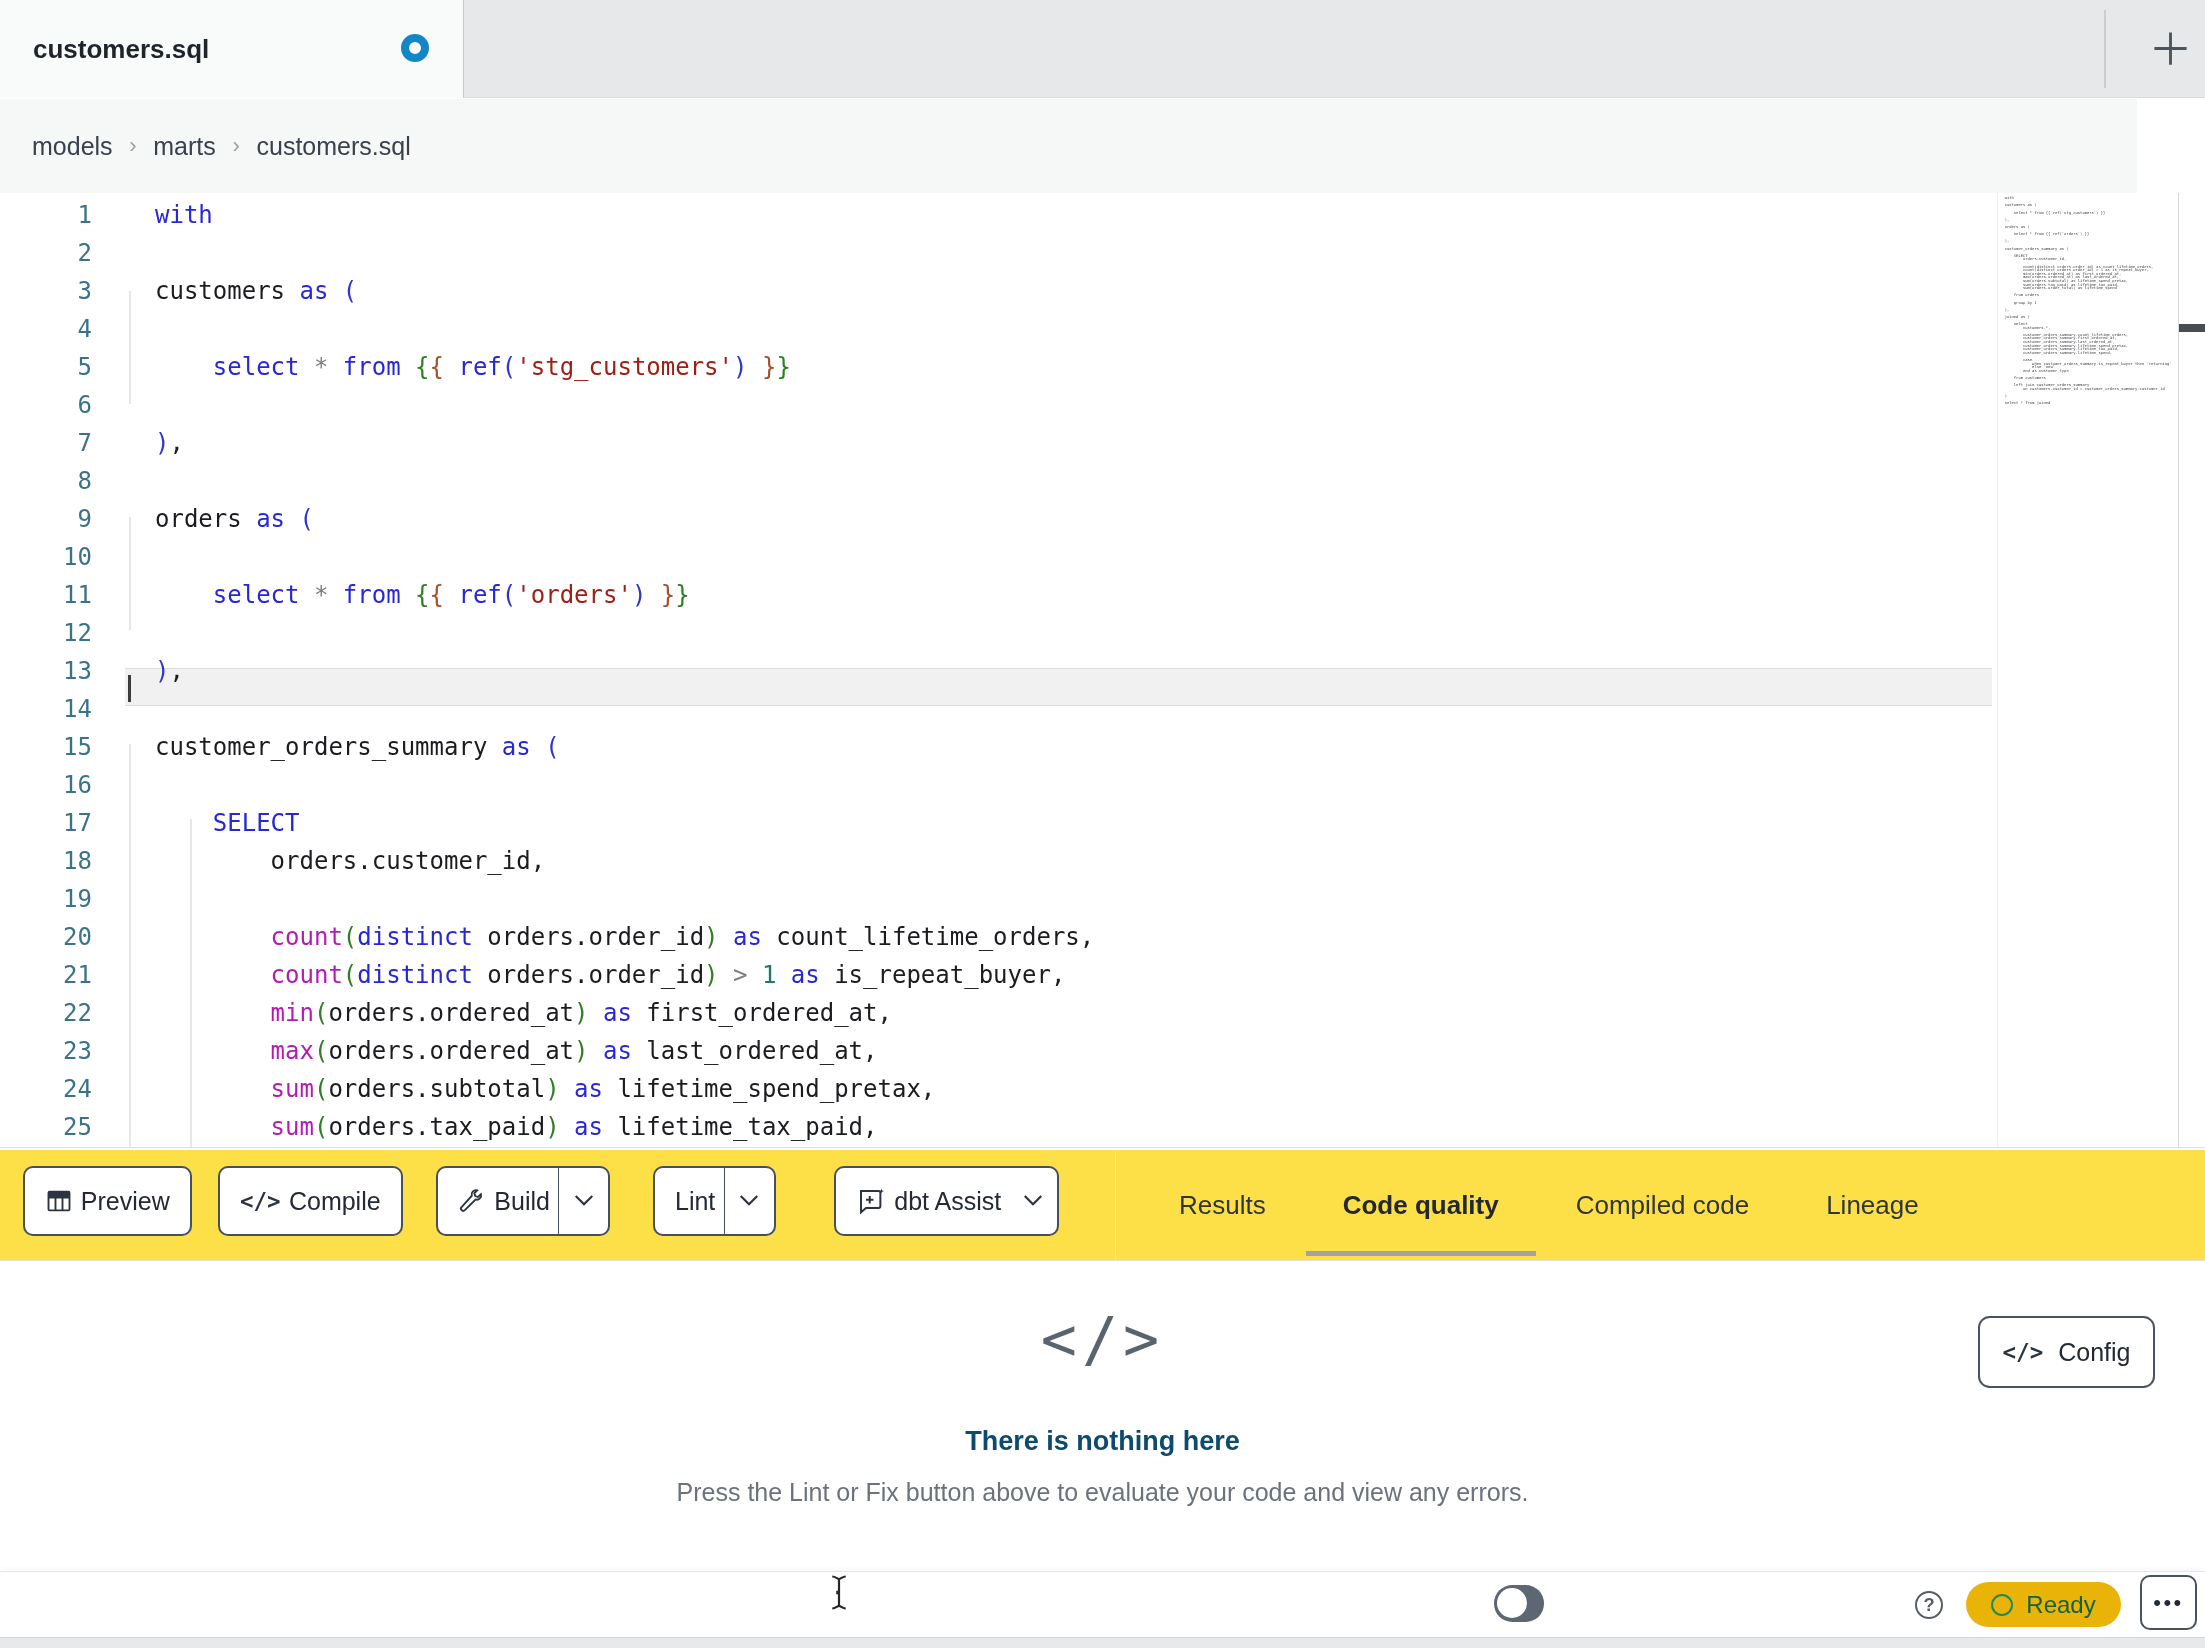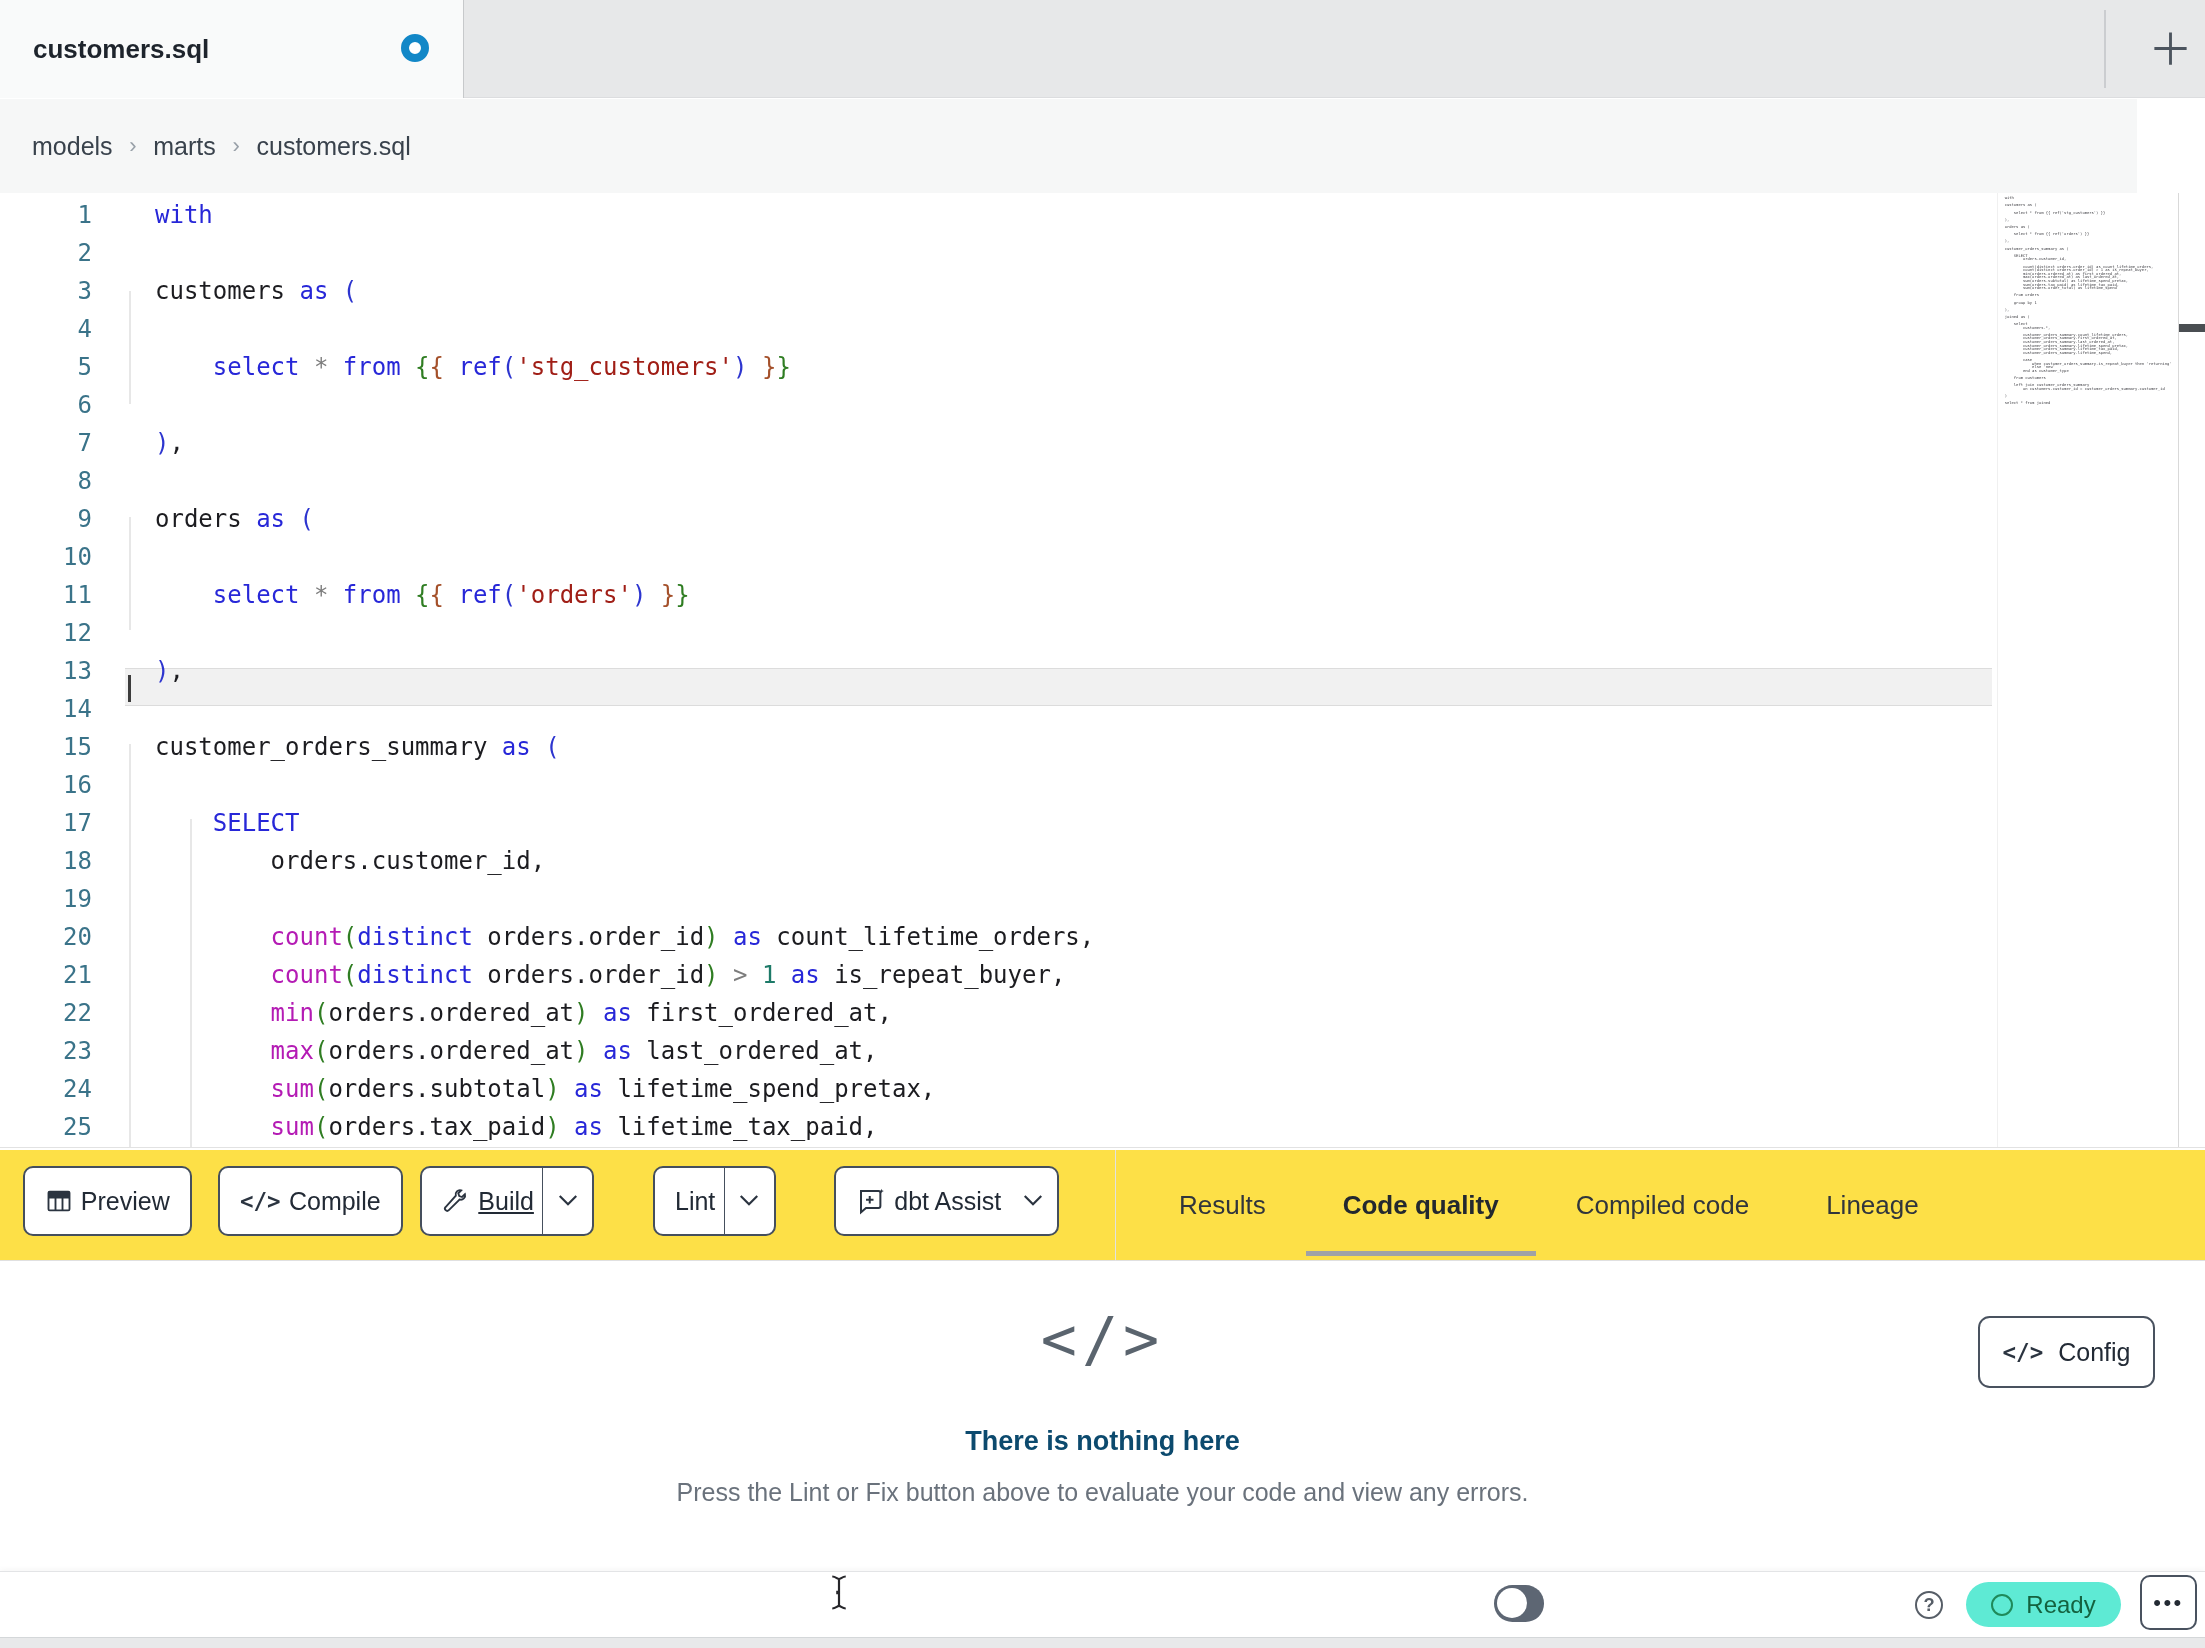--- a/index.html
+++ b/index.html
@@ -58,21 +58,21 @@
   .empty-icon { position:absolute; left:0; width:2205px; top:43px; text-align:center; font-family:"DejaVu Sans Mono",monospace; font-size:60px; font-weight:500; color:#5a646e; letter-spacing:5px; }
   .empty-title { position:absolute; left:0; width:2205px; top:165px; text-align:center; font-size:27px; font-weight:700; color:#0c4a6e; }
   .empty-sub { position:absolute; left:0; width:2205px; top:217px; text-align:center; font-size:25px; color:#6a727c; }
 
   
   .statusbar { position:absolute; left:0; top:1571px; width:2205px; height:67px; background:#fff; border-top:0.8px solid #e3e4e6; box-shadow:0 -3.3px 5px rgba(0,0,0,0.03); }
   .toggle { position:absolute; left:1494px; top:12.5px; width:50px; height:37px; border-radius:18.3px; background:#5d6673; cursor:pointer; }
   .toggle .knob { position:absolute; left:3.3px; top:3.3px; width:30px; height:30px; border-radius:50%; background:#fff; }
   .defer-label { position:absolute; left:1567px; top:0; height:67px; display:flex; align-items:center; font-size:26px; color:#4c525b; }
   .help { position:absolute; left:1915px; top:19px; width:28px; height:28px; border:2.1px solid #575e67; border-radius:50%; color:#575e67; font-size:18.3px; font-weight:600; display:flex; align-items:center; justify-content:center; cursor:pointer; }
-  .ready-pill { position:absolute; left:1966px; top:10px; height:45px; padding:0 25px; border-radius:22.5px; background:#5eead4; display:flex; align-items:center; gap:13.3px; cursor:default; }
+  .ready-pill { position:absolute; left:1966px; top:10px; height:45px; padding:0 25px; border-radius:22.5px; background:#eab308; display:flex; align-items:center; gap:13.3px; cursor:default; }
   .ready-ring { width:22px; height:22px; border:2.5px solid #1f8a5a; border-radius:50%; }
   .ready-label { font-size:24px; color:#14623f; font-weight:500; }
   .more-btn { position:absolute; left:2140px; top:3.3px; width:57px; height:55px; background:#fff; border:2.1px solid #49525f; border-radius:10px; color:#232a33; font-size:22px; letter-spacing:2.5px; display:flex; align-items:center; justify-content:center; cursor:pointer; }
   .footerstrip { position:absolute; left:0; top:1637px; width:2205px; height:11px; background:#e8e9ea; border-top:0.8px solid #d4d7d9; }
 
   .ibeam { position:absolute; left:828px; top:1574px; }
 </style>
 </head>
 <body>
 
@@ -228,21 +228,21 @@
         </svg>
       </span>
       <span class="lbl pad-r">Preview</span>
     </button>
 
     <button class="btn" style="left:218px;">
       <span class="iconwrap code-glyph">&lt;/&gt;</span>
       <span class="lbl pad-r">Compile</span>
     </button>
 
-    <div class="btn" style="left:420px;text-decoration:underline;">
+    <div class="btn" style="left:436px;">
       <span class="iconwrap">
         <svg width="28" height="28" viewBox="0 0 24 24" fill="none" stroke="#2b3440" stroke-width="1.7">
           <path d="M14.5 6.5a4 4 0 0 1 5-5l-2.7 2.7 0.9 2.6 2.6 0.9L23 5a4 4 0 0 1-5 5L8 20a2.1 2.1 0 0 1-3-3z" transform="translate(-1.5,1.5) scale(0.92)"></path>
         </svg>
       </span>
       <span class="lbl">Build</span>
       <span class="split">
         <svg width="22" height="13.3" viewBox="0 0 24 14" fill="none" stroke="#2b3440" stroke-width="2.4">
             <path d="M3 2l9 9 9-9"></path>
           </svg>

